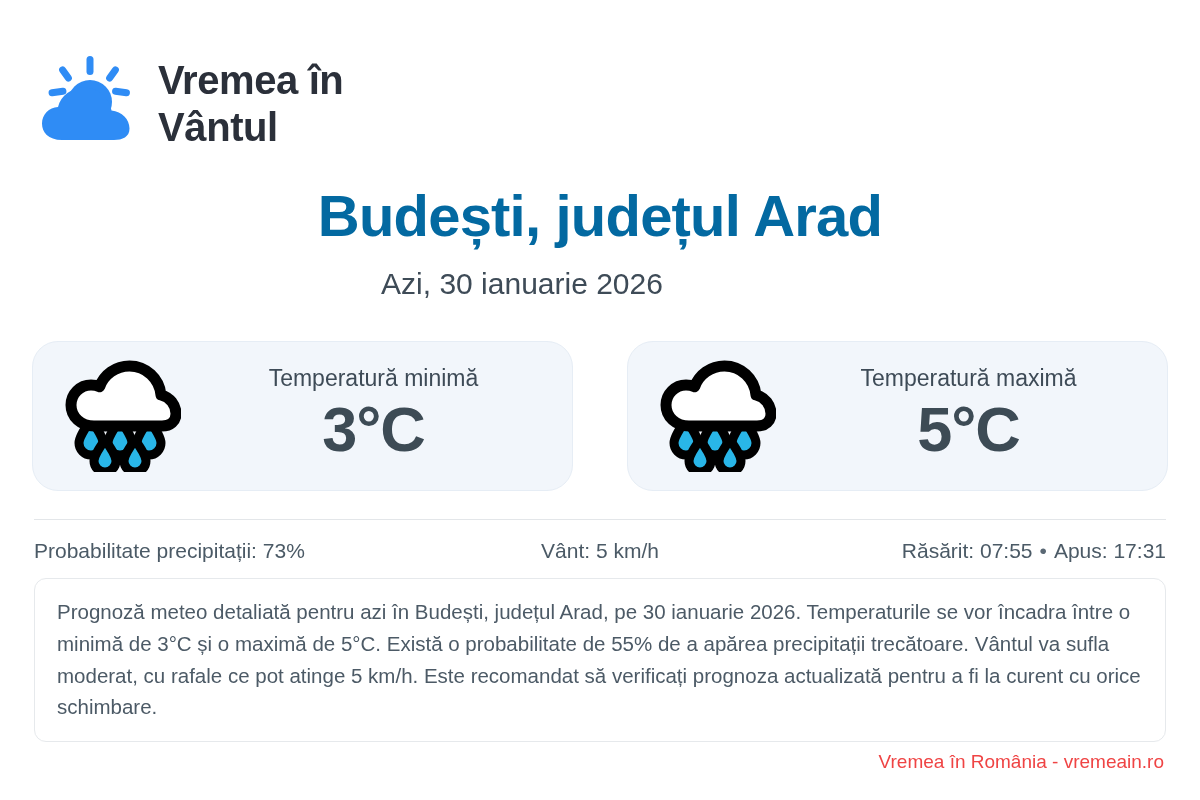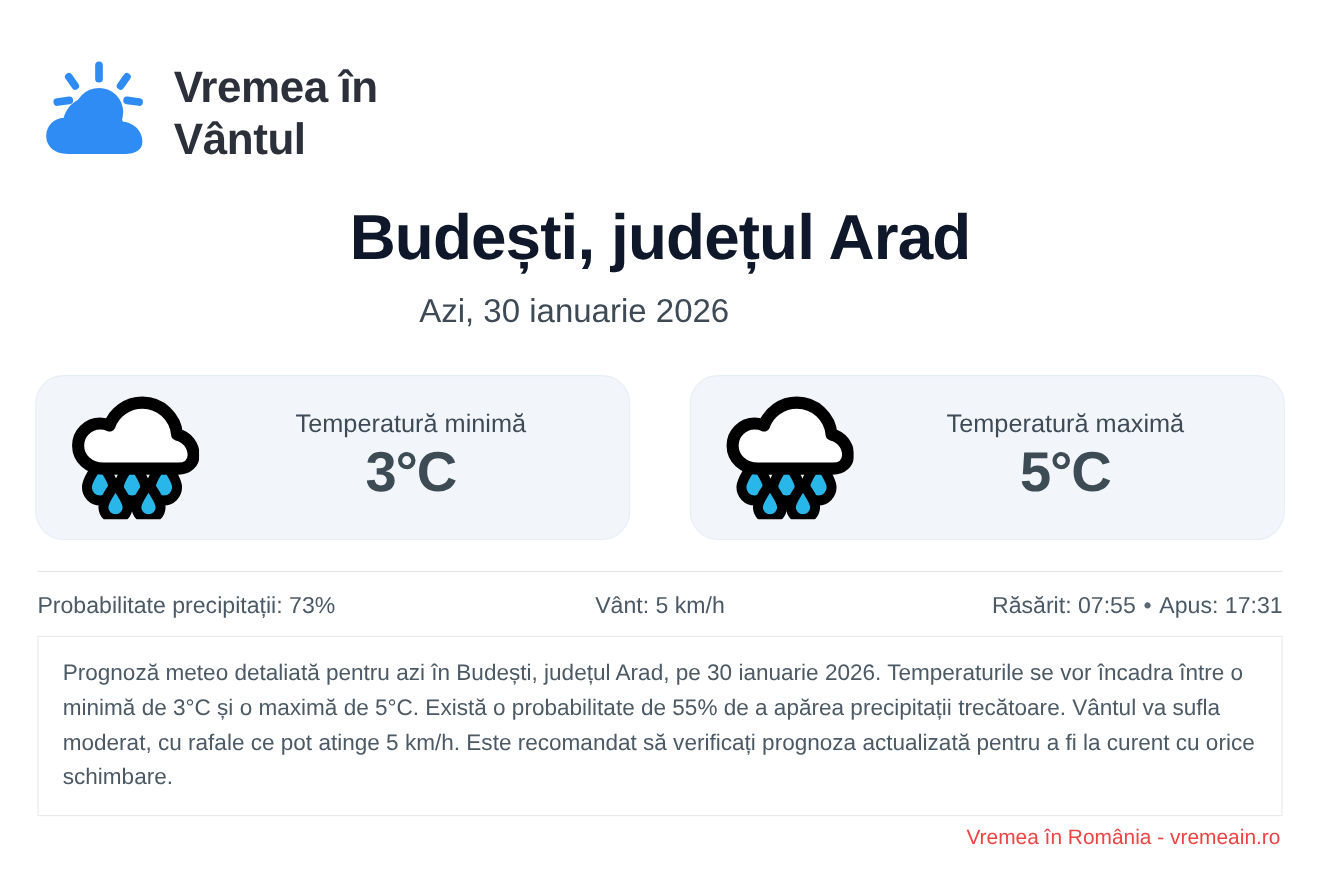--- a/index.html
+++ b/index.html
@@ -48,21 +48,21 @@
   
   .title {
     position: absolute;
     left: 0;
     top: 186px;
     width: 1200px;
     text-align: center;
     font-size: 58px;
     line-height: 1.05;
     font-weight: 700;
-    color: #0f172a;
+    color: #0369a1;
     letter-spacing: -0.8px;
   }
   .subtitle {
     position: absolute;
     left: 0;
     top: 266px;
     width: 996px;
     text-align: center;
     font-size: 30px;
     line-height: 1.2;
@@ -105,21 +105,21 @@
     padding-bottom: 4px;
   }
   .card-label {
     font-size: 23px;
     line-height: 1.2;
     color: #3e4b57;
     font-weight: 400;
     white-space: nowrap;
   }
   .card-value {
-    font-size: 51px;
+    font-size: 63px;
     line-height: 1.08;
     font-weight: 700;
     color: #3d4b55;
     letter-spacing: -1px;
     margin-top: 2px;
   }
 
   
   .divider {
     position: absolute;
@@ -153,21 +153,21 @@
 
   
   .desc {
     position: absolute;
     left: 34px;
     top: 578px;
     width: 1132px;
     min-height: 142px;
     background: #ffffff;
     border: 1px solid #e6e9ec;
-    border-radius: 0;
+    border-radius: 12px;
     padding: 17px 22px 18px 22px;
     font-size: 20.5px;
     line-height: 1.55;
     color: #4c5a66;
   }
 
   
   .footer {
     position: absolute;
     right: 36px;

